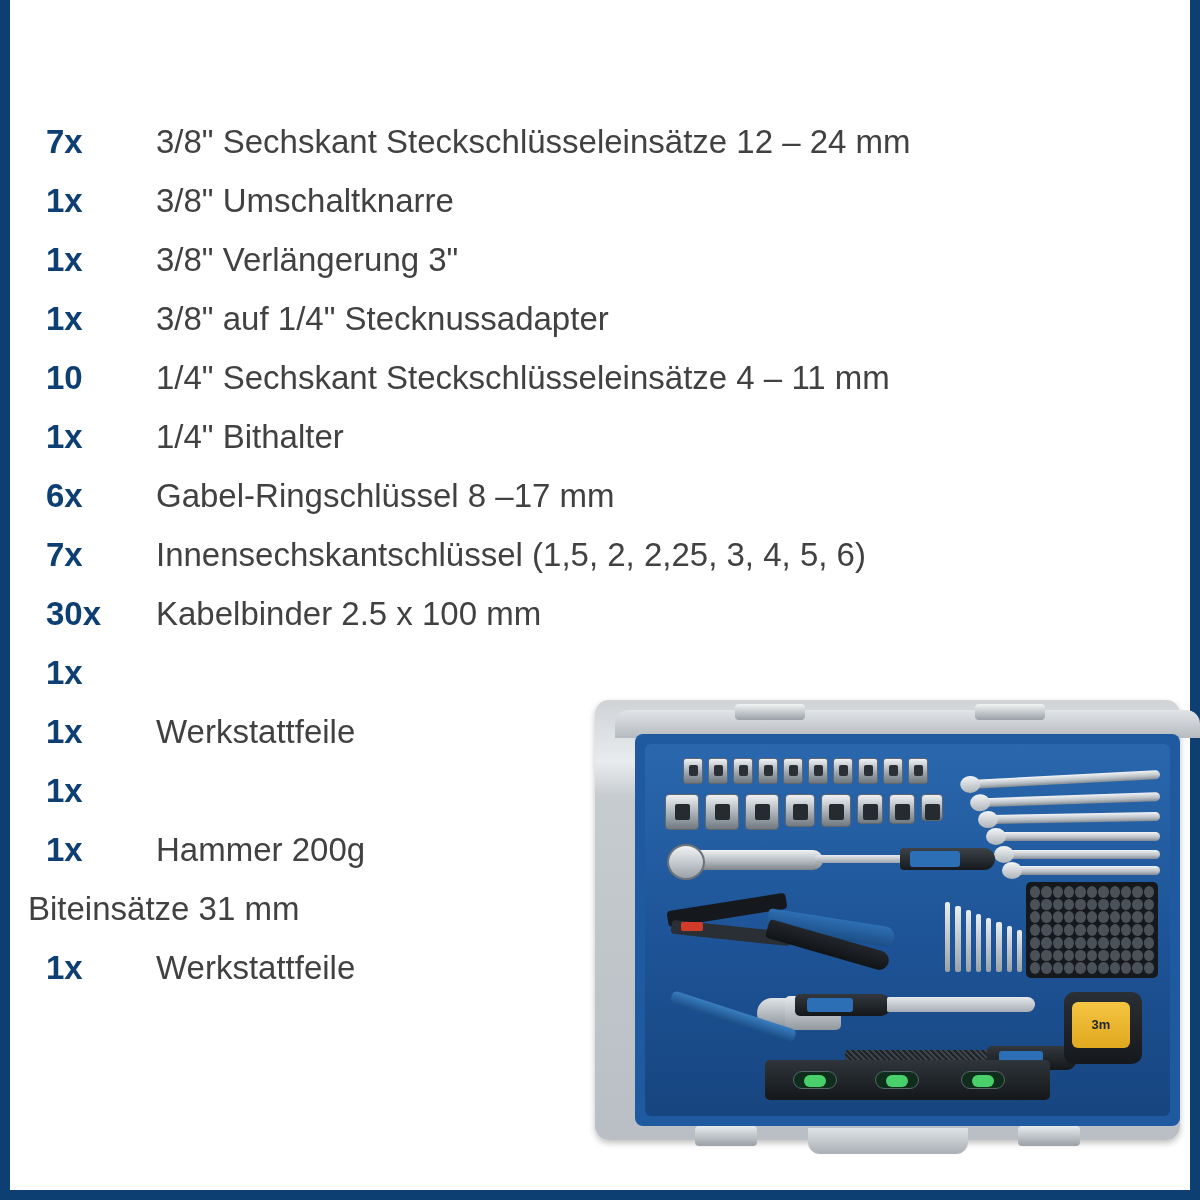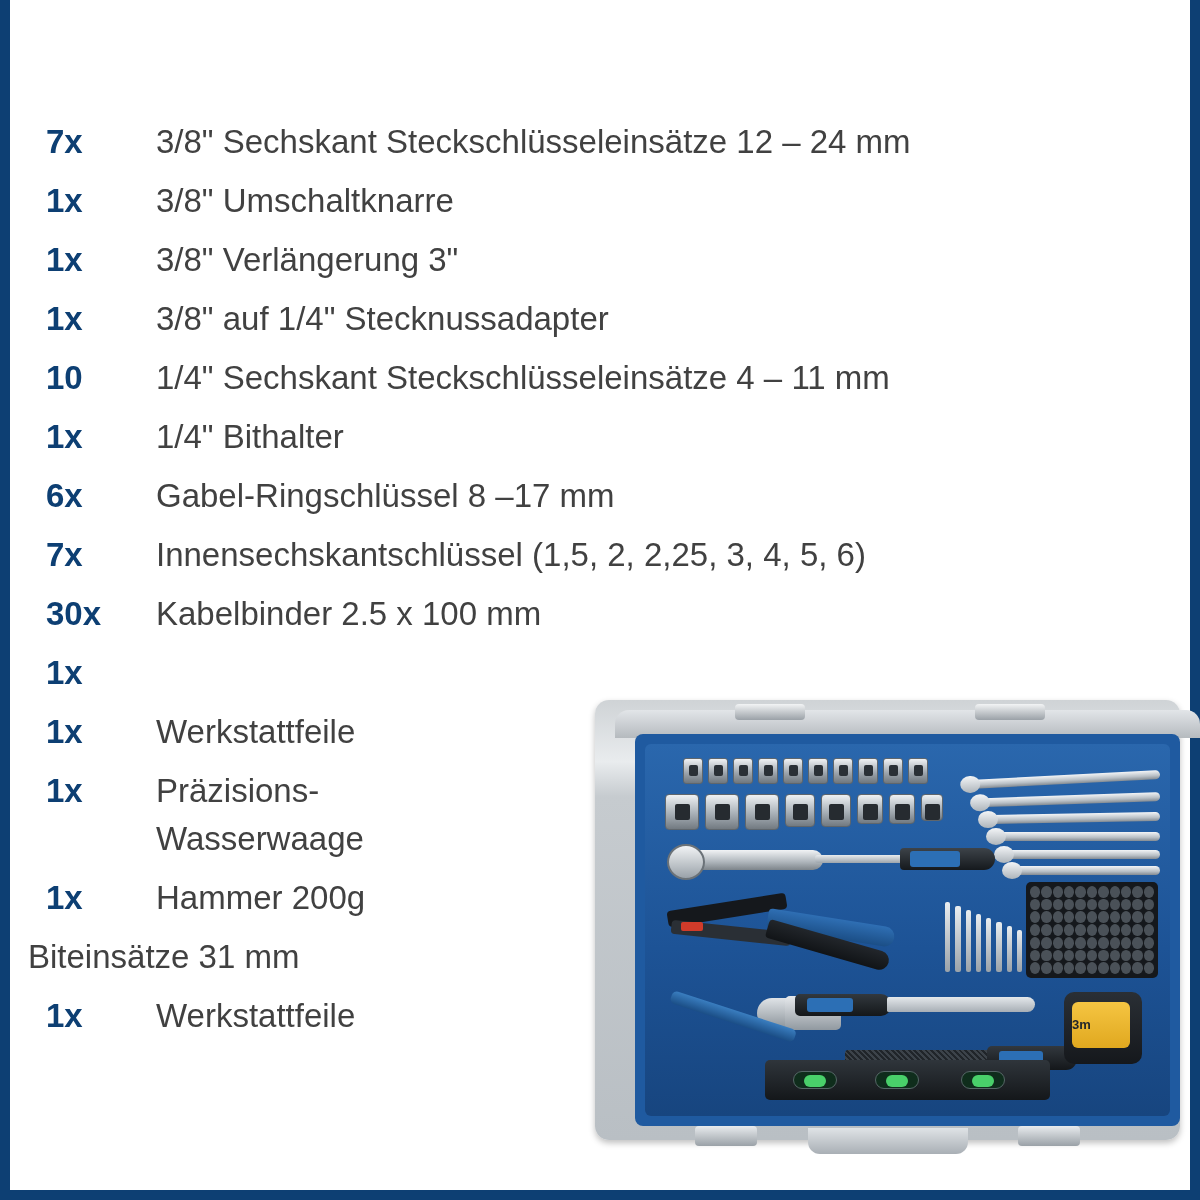--- a/index.html
+++ b/index.html
@@ -272,21 +272,21 @@
     width:78px;height:72px;
     background: linear-gradient(180deg,#2a2f35,#15181c);
     border-radius:10px;
   }
   .tape .face{
     position:absolute; left:8px; top:10px; width:58px;height:46px;
     background: linear-gradient(180deg,#f5c542,#e0a81f);
     border-radius:6px;
   }
   .tape .face span{
-    display:block; color:#23272b; font-size:13px;
+    display:block; text-align:center; color:#23272b; font-size:13px;
     font-weight:bold; line-height:46px;
   }
   
   .level{
     position:absolute; left:120px; bottom:16px;
     width:285px; height:40px;
     background: linear-gradient(180deg,#2f353b,#14171a);
     border-radius:5px;
   }
   .level .vial{
@@ -354,22 +354,20 @@
     </div>
     <div class="row">
       <div class="qty">1x</div>
     </div>
     <div class="row">
       <div class="qty">1x</div>
       <div class="desc">Werkstattfeile</div>
     </div>
     <div class="row">
       <div class="qty">1x</div>
-      <div class="desc">Präzisions-
-Wasserwaage</div>
     </div>
     <div class="row">
       <div class="qty">1x</div>
       <div class="desc">Hammer 200g</div>
     </div>
     <div class="row">
       <div class="desc">Biteinsätze 31 mm</div>
     </div>
     <div class="row">
       <div class="qty">1x</div>

